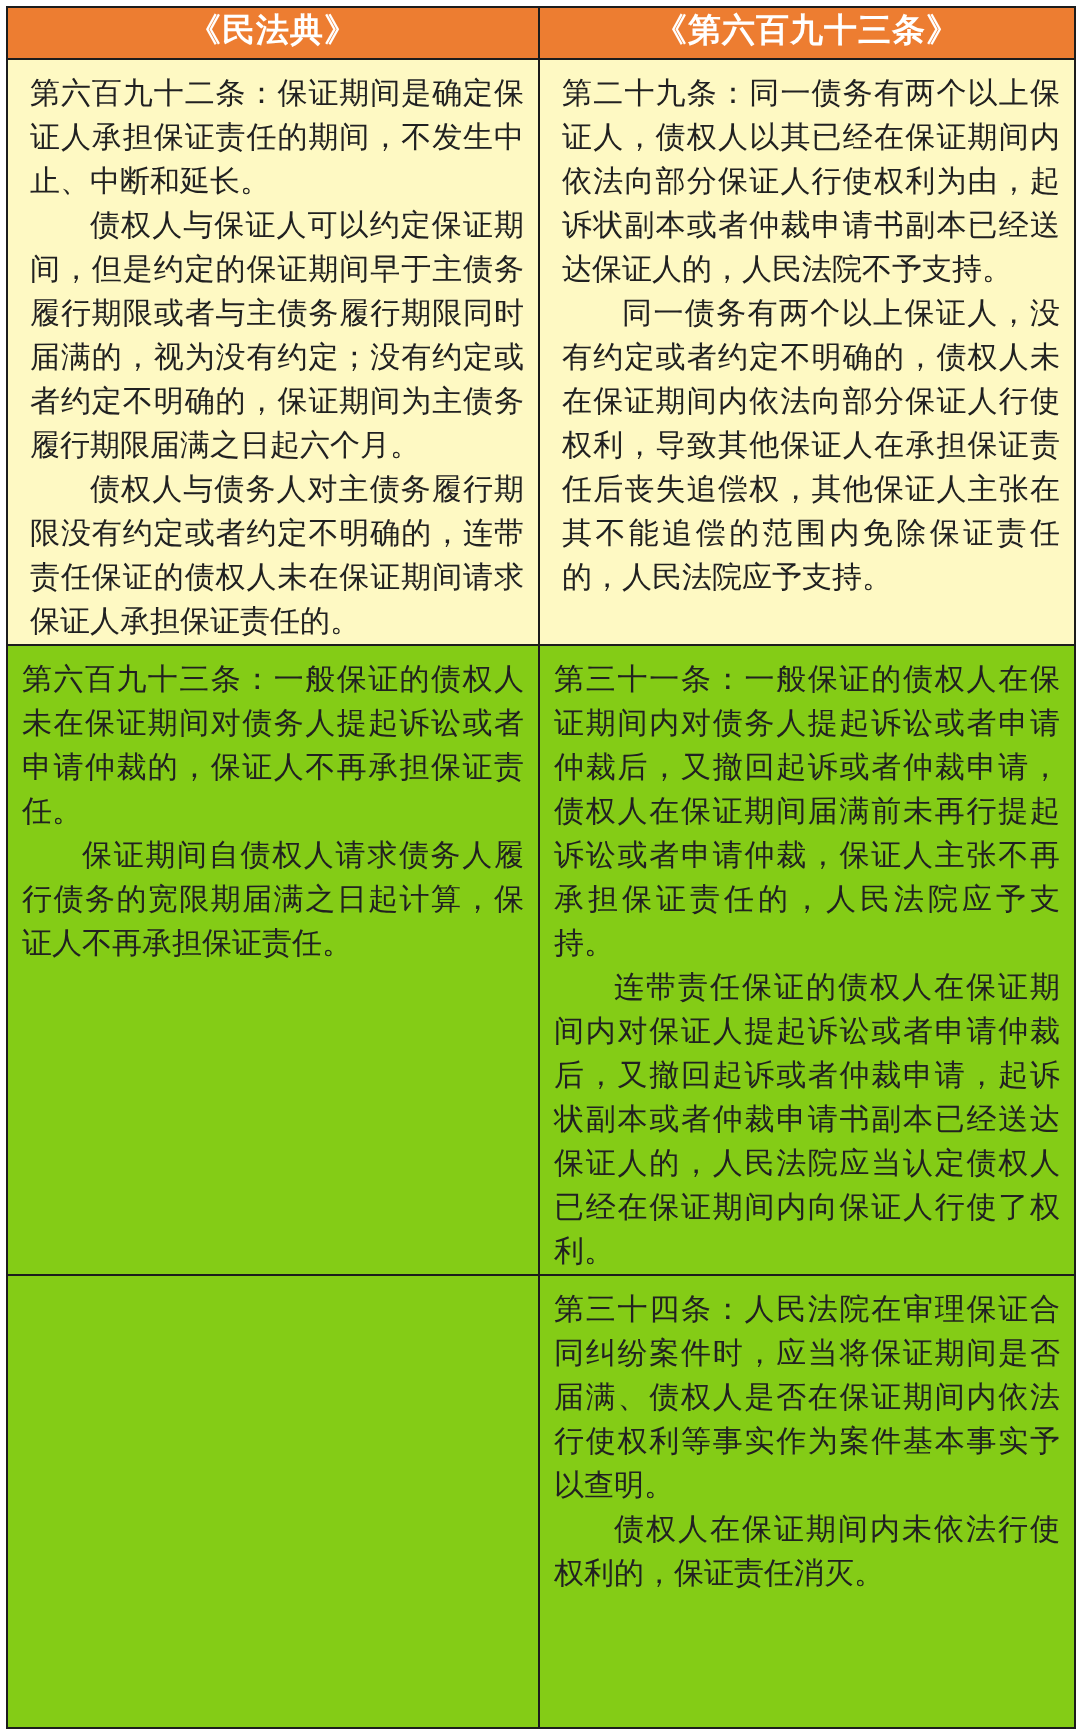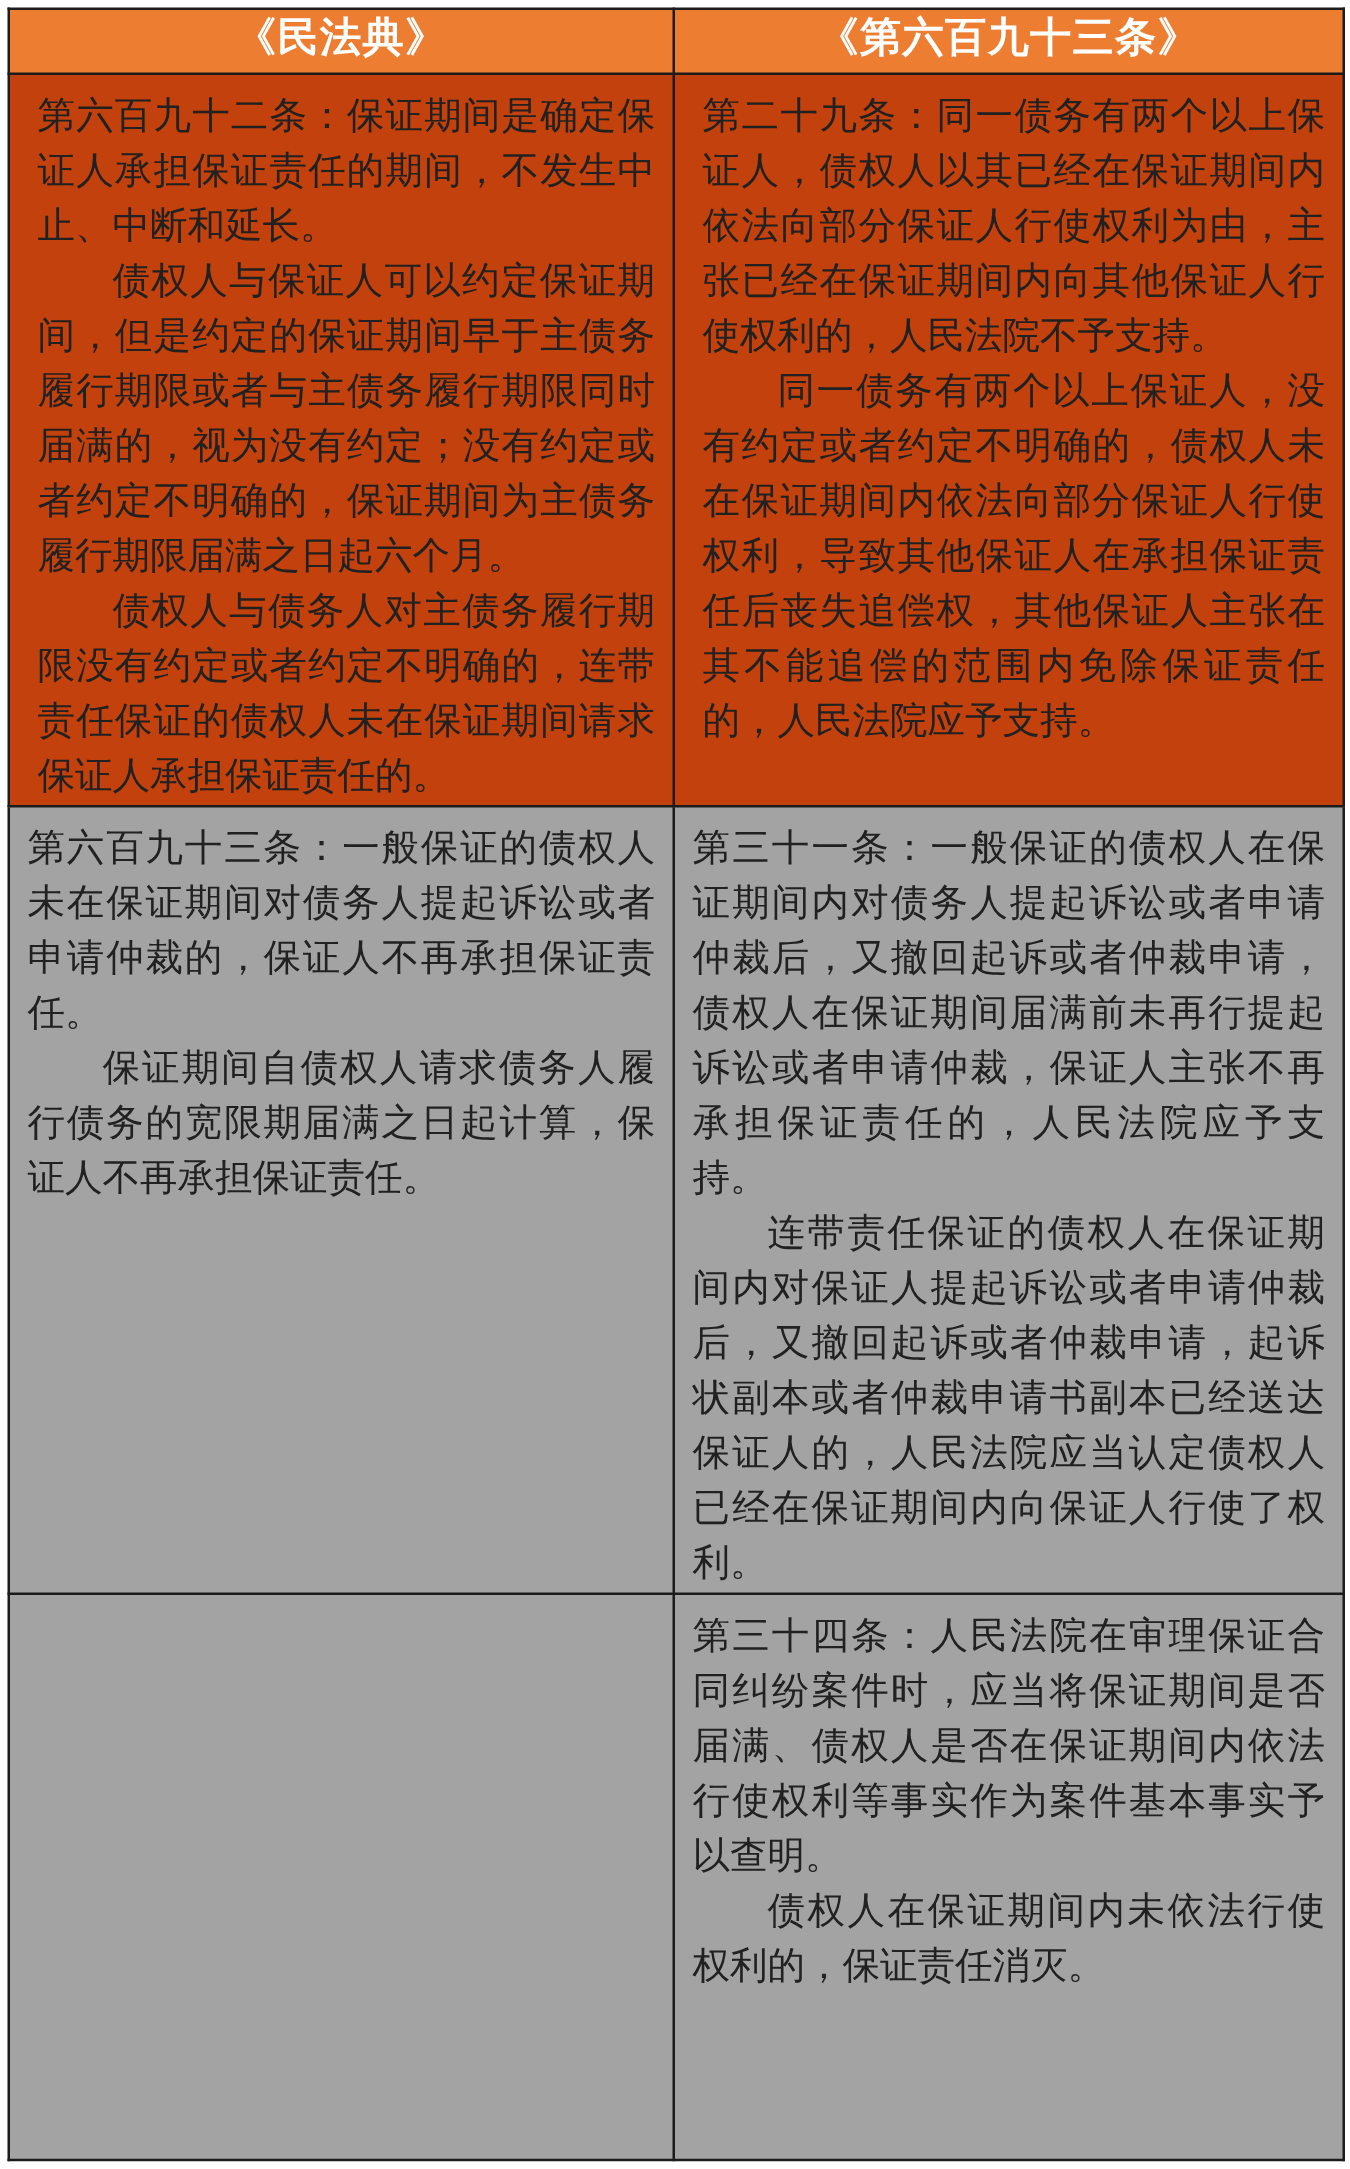--- a/index.html
+++ b/index.html
@@ -40,22 +40,22 @@
     padding: 0;
     letter-spacing: 1px;
   }
   tr.r1 { height: 533px; }
   tr.r2 { height: 495px; }
   tr.r3 { height: 189px; }
   tr.r4 { height: 452px; }
   td.cell {
     padding: 11px 14px 0 14px;
   }
-  td.peach { background: #c2410c; padding-left: 22px; }
-  td.white { background: #a3a3a3; }
+  td.peach { background: #fef9c3; padding-left: 22px; }
+  td.white { background: #84cc16; }
   td.cell p {
     margin: 0;
     font-size: 30px;
     line-height: 44px;
     color: #212121;
     text-align: justify;
     text-justify: inter-ideograph;
   }
   td.cell p.cont { text-indent: 2em; }
 </style>
@@ -76,21 +76,21 @@
     </thead>
     <tbody>
 
       <tr class="r1">
         <td class="cell peach">
           <p>第六百九十二条：保证期间是确定保证人承担保证责任的期间，不发生中止、中断和延长。</p>
           <p class="cont">债权人与保证人可以约定保证期间，但是约定的保证期间早于主债务履行期限或者与主债务履行期限同时届满的，视为没有约定；没有约定或者约定不明确的，保证期间为主债务履行期限届满之日起六个月。</p>
           <p class="cont">债权人与债务人对主债务履行期限没有约定或者约定不明确的，连带责任保证的债权人未在保证期间请求保证人承担保证责任的。</p>
         </td>
         <td class="cell peach">
-          <p>第二十九条：同一债务有两个以上保证人，债权人以其已经在保证期间内依法向部分保证人行使权利为由，主张已经在保证期间内向其他保证人行使权利的，人民法院不予支持。</p>
+          <p>第二十九条：同一债务有两个以上保证人，债权人以其已经在保证期间内依法向部分保证人行使权利为由，起诉状副本或者仲裁申请书副本已经送达保证人的，人民法院不予支持。</p>
           <p class="cont">同一债务有两个以上保证人，没有约定或者约定不明确的，债权人未在保证期间内依法向部分保证人行使权利，导致其他保证人在承担保证责任后丧失追偿权，其他保证人主张在其不能追偿的范围内免除保证责任的，人民法院应予支持。</p>
         </td>
       </tr>
 
       <tr class="r2">
         <td class="cell white">
           <p>第六百九十三条：一般保证的债权人未在保证期间对债务人提起诉讼或者申请仲裁的，保证人不再承担保证责任。</p>
           <p class="cont">保证期间自债权人请求债务人履行债务的宽限期届满之日起计算，保证人不再承担保证责任。</p>
         </td>
         <td class="cell white">

